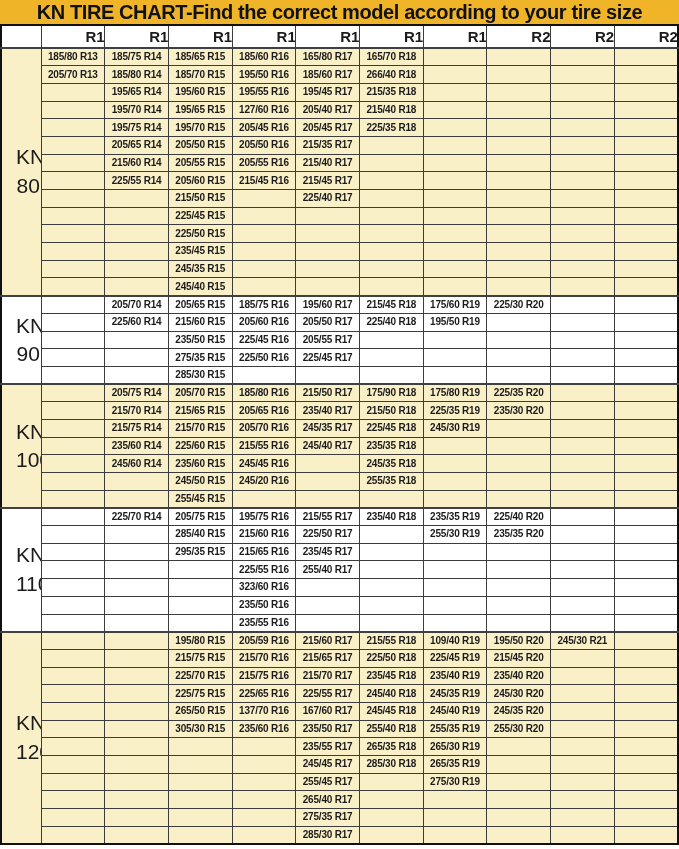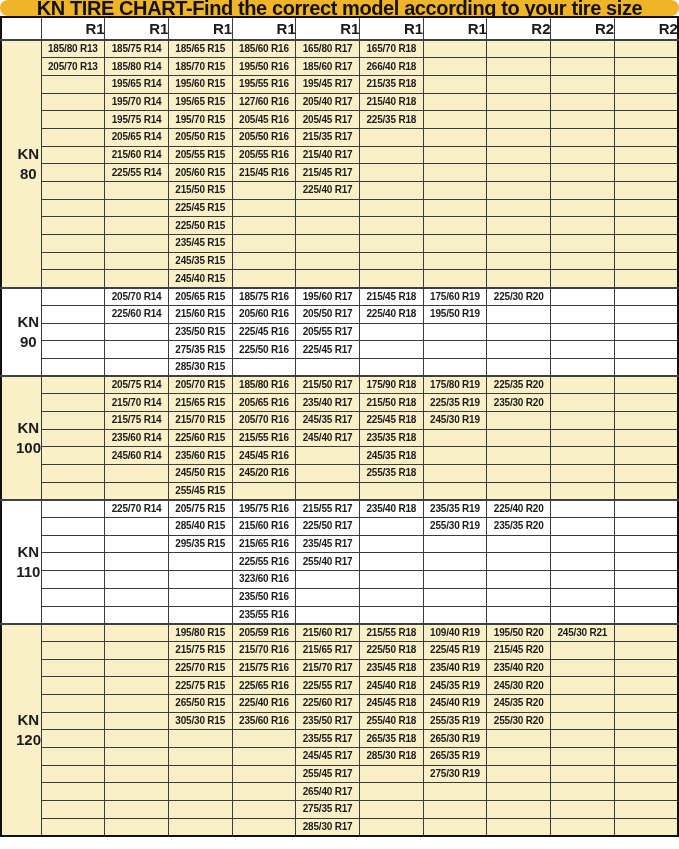--- a/index.html
+++ b/index.html
@@ -6,27 +6,26 @@
   html, body { width: 679px; background: #ffffff; }
   body {
     font-family: "Liberation Sans", sans-serif;
     color: var(--text, #1b1b1b);
     width: 679px;
   }
   .page { width: 679px; }
 
   .title-bar {
     width: 679px;
-    height: 16px;
+    height: 24px;
     background: var(--title-bg, #F0B429);
     display: flex;
     align-items: center;
     justify-content: center;
     overflow: hidden;
-    border-radius: 14px;
   }
   .title-bar h1 {
     font-size: 20px;
     font-weight: bold;
     letter-spacing: -0.4px;
     white-space: nowrap;
     color: #111;
   }
 
   table.tire-table {
@@ -56,22 +55,22 @@
     font-weight: bold;
   }
   td.size-cell {
     height: 17.7px;
     font-size: 10px;
     font-weight: bold;
     letter-spacing: -0.2px;
     line-height: 1;
   }
   td.model-cell {
-    font-size: 15px;
-    font-weight: bold;
+    font-size: 21px;
+    font-weight: normal;
     line-height: 1.35;
     vertical-align: middle;
     padding-left: 14px;
   }
   tr.bg-cream td { background: var(--cream, #FAF0C8); }
   tr.bg-white td { background: #ffffff; }
   tr.section-start td { border-top: 2px solid #404040; }
 </style>
 </head>
 <body>
@@ -576,22 +575,22 @@
           <td class="size-cell">245/40 R18</td>
           <td class="size-cell">245/35 R19</td>
           <td class="size-cell">245/30 R20</td>
           <td class="size-cell"></td>
           <td class="size-cell"></td>
         </tr>
         <tr class="bg-cream">
           <td class="size-cell"></td>
           <td class="size-cell"></td>
           <td class="size-cell">265/50 R15</td>
-          <td class="size-cell">225/40 R16</td>
-          <td class="size-cell">225/60 R17</td>
+          <td class="size-cell">137/70 R16</td>
+          <td class="size-cell">167/60 R17</td>
           <td class="size-cell">245/45 R18</td>
           <td class="size-cell">245/40 R19</td>
           <td class="size-cell">245/35 R20</td>
           <td class="size-cell"></td>
           <td class="size-cell"></td>
         </tr>
         <tr class="bg-cream">
           <td class="size-cell"></td>
           <td class="size-cell"></td>
           <td class="size-cell">305/30 R15</td>

